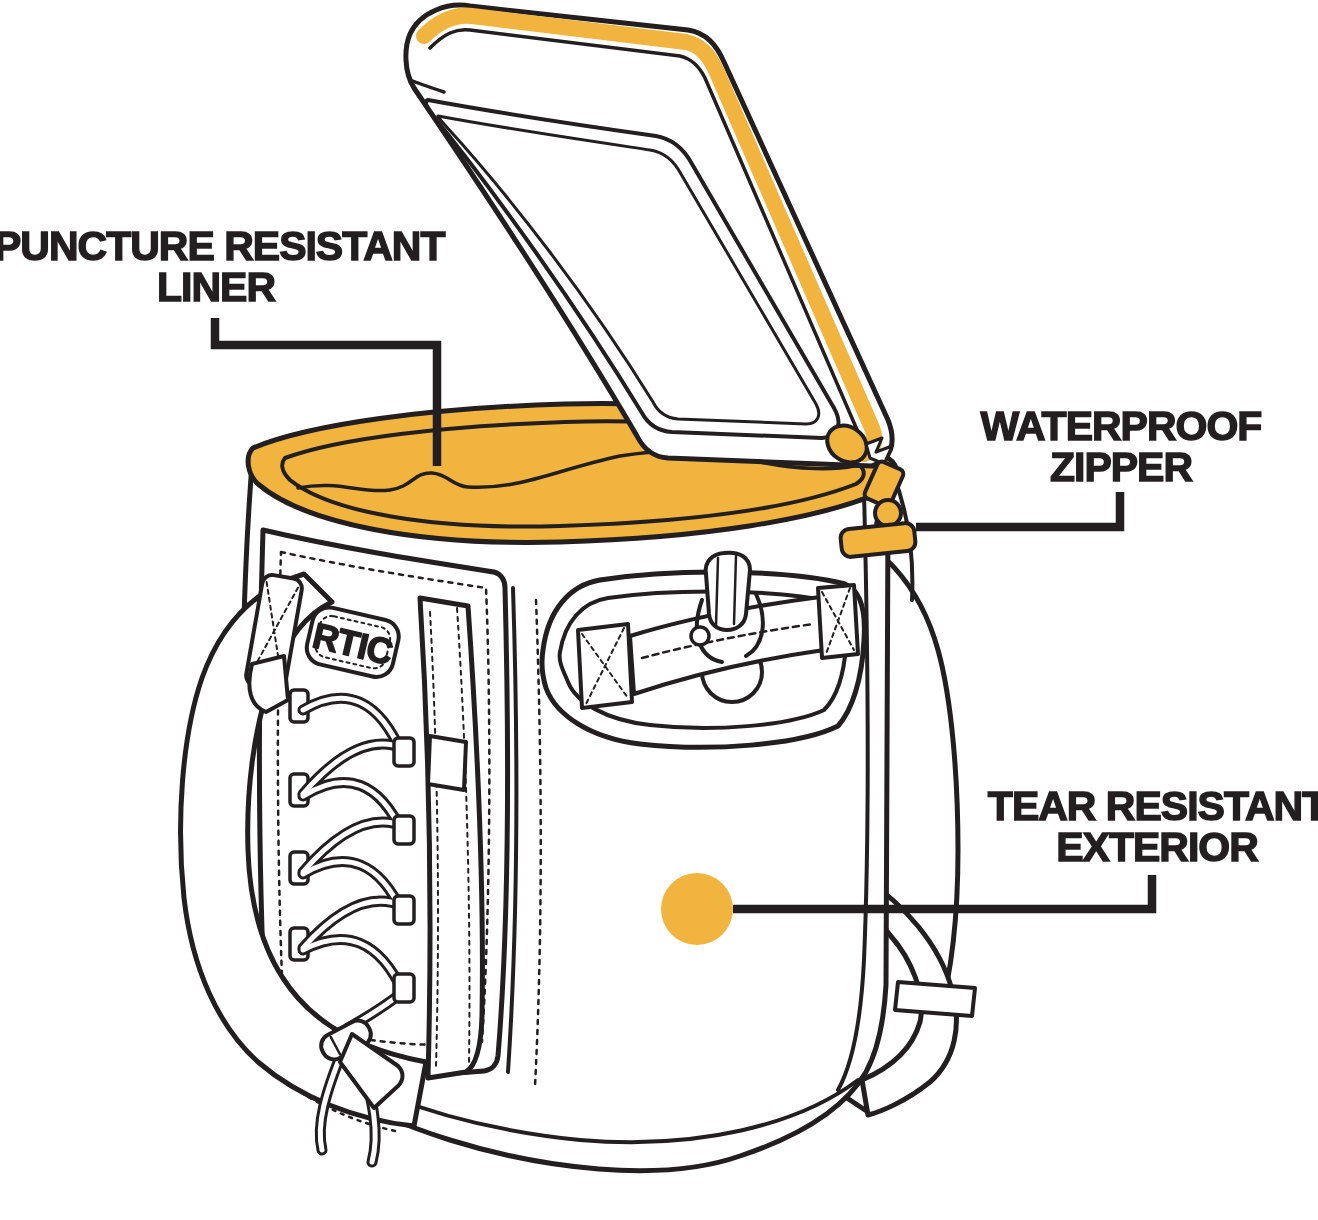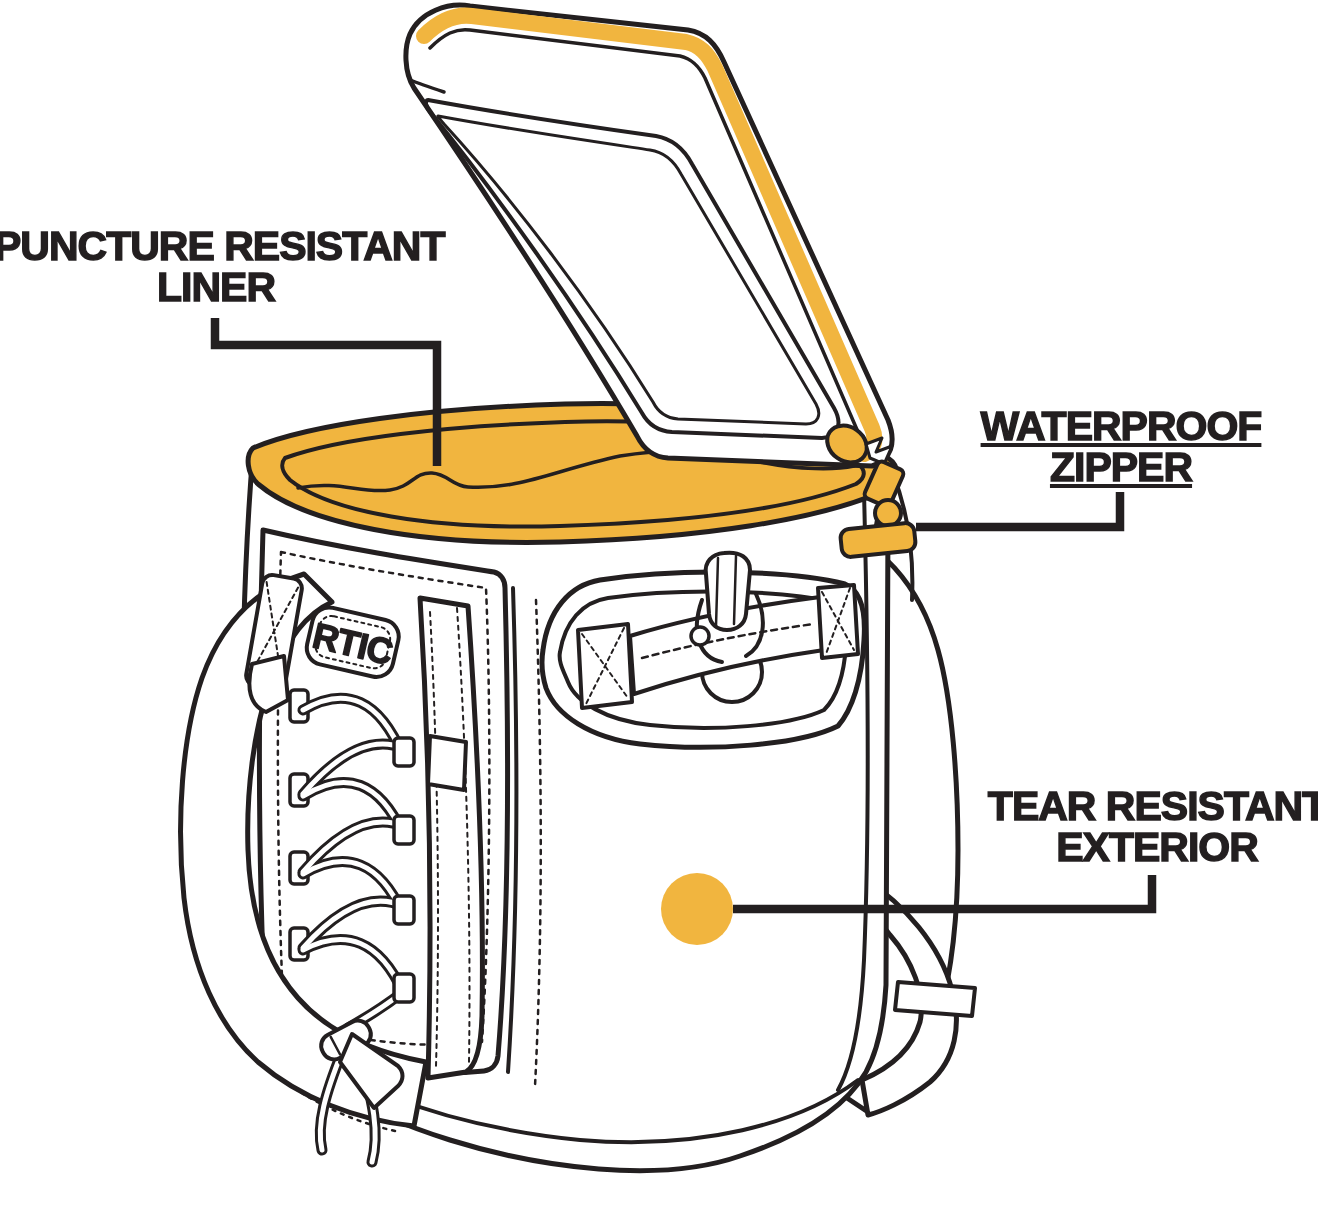--- a/index.html
+++ b/index.html
@@ -17,21 +17,21 @@
     color:#231F20;
     font-weight:700;
     font-size:41px;
     line-height:41px;
     letter-spacing:-1px;
     -webkit-text-stroke:1.4px #231F20;
     white-space:nowrap;
   }
   .callout div{white-space:nowrap;}
   #callout-liner   {left:-6px;  top:226px; width:444px;}
-  #callout-zipper  {left:954px; top:406px; width:334px;text-decoration:underline;}
+  #callout-zipper  {left:954px; top:406px; width:334px;}
   #callout-exterior{left:968px; top:786px; width:378px;}
 </style>
 </head>
 <body>
 
 <div id="stage">
 
 <svg viewBox="0 0 1318 1220">
   <g stroke="#231F20" stroke-width="5" fill="none" stroke-linecap="round" stroke-linejoin="round">
 

